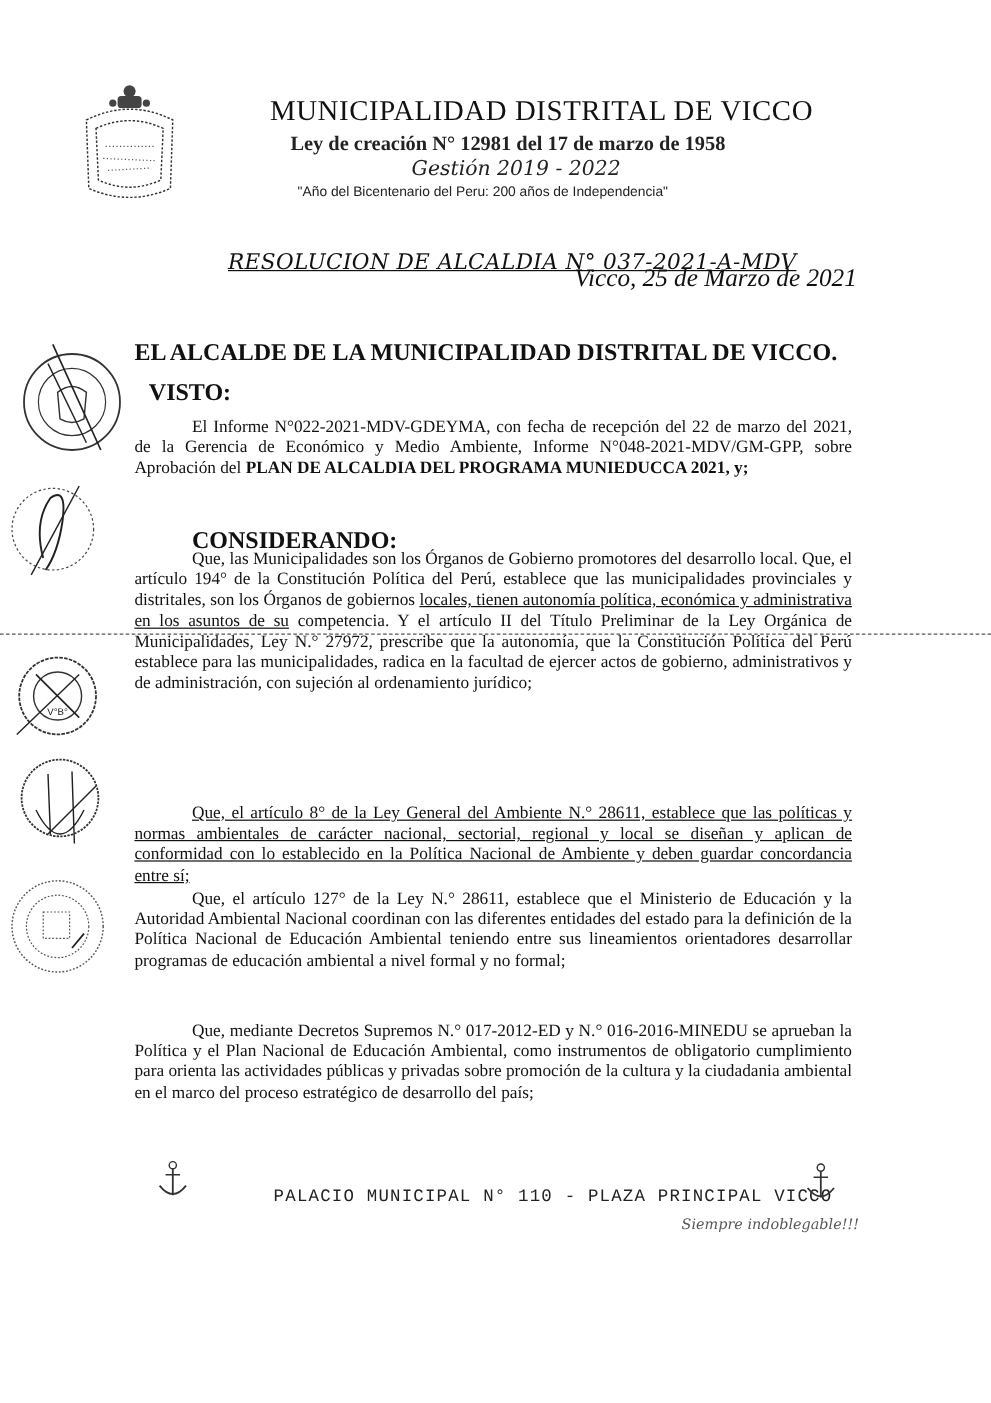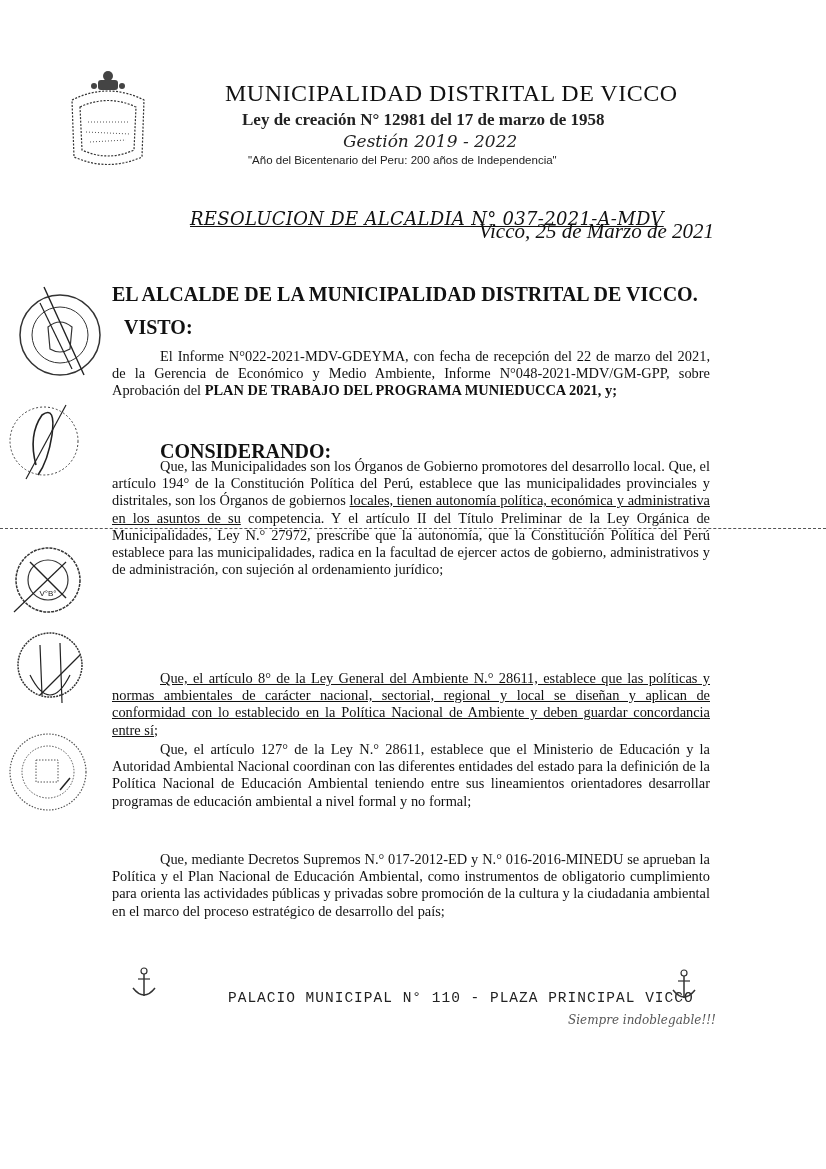--- a/index.html
+++ b/index.html
@@ -53,21 +53,21 @@
 <div class="header-gestion">Gestión 2019 - 2022</div>
 <div class="header-motto">"Año del Bicentenario del Peru: 200 años de Independencia"</div>
 
 <div class="res-title">RESOLUCION DE ALCALDIA N° 037-2021-A-MDV</div>
 <div class="date-line">Vicco, 25 de Marzo de 2021</div>
 
 <div class="heading" style="left:112px; top:283px;">EL ALCALDE DE LA MUNICIPALIDAD DISTRITAL DE VICCO.</div>
 <div class="heading" style="left:112px; top:316px;margin-left:12px;">VISTO:</div>
 
 <div class="body-text indent" style="top:348px;">
-  <span>El Informe N°022-2021-MDV-GDEYMA, con fecha de recepción del 22 de marzo del 2021, de la Gerencia de Económico y Medio Ambiente, Informe N°048-2021-MDV/GM-GPP, sobre Aprobación del </span><span class="bold">PLAN DE TRABAJO DEL PROGRAMA MUNIEDUCCA 2021, y;</span>
+  <span>El Informe N°022-2021-MDV-GDEYMA, con fecha de recepción del 22 de marzo del 2021, de la Gerencia de Económico y Medio Ambiente, Informe N°048-2021-MDV/GM-GPP, sobre Aprobación del </span><span class="bold">PLAN DE ALCALDIA DEL PROGRAMA MUNIEDUCCA 2021, y;</span>
 </div>
 
 <div class="heading" style="left:160px; top:440px;">CONSIDERANDO:</div>
 
 <div class="body-text indent" style="top:458px;">
   <span>Que, las Municipalidades son los Órganos de Gobierno promotores del desarrollo local. Que, el artículo 194° de la Constitución Política del Perú, establece que las municipalidades provinciales y distritales, son los Órganos de gobiernos </span><span class="underline-span">locales, tienen autonomía política, económica y administrativa en los asuntos de su</span><span> competencia. Y el artículo II del Título Preliminar de la Ley Orgánica de Municipalidades, Ley N.° 27972, prescribe que la autonomía, que la Constitución Política del Perú establece para las municipalidades, radica en la facultad de ejercer actos de gobierno, administrativos y de administración, con sujeción al ordenamiento jurídico;</span>
 </div>
 
 <div class="dotted-rule"></div>
 

